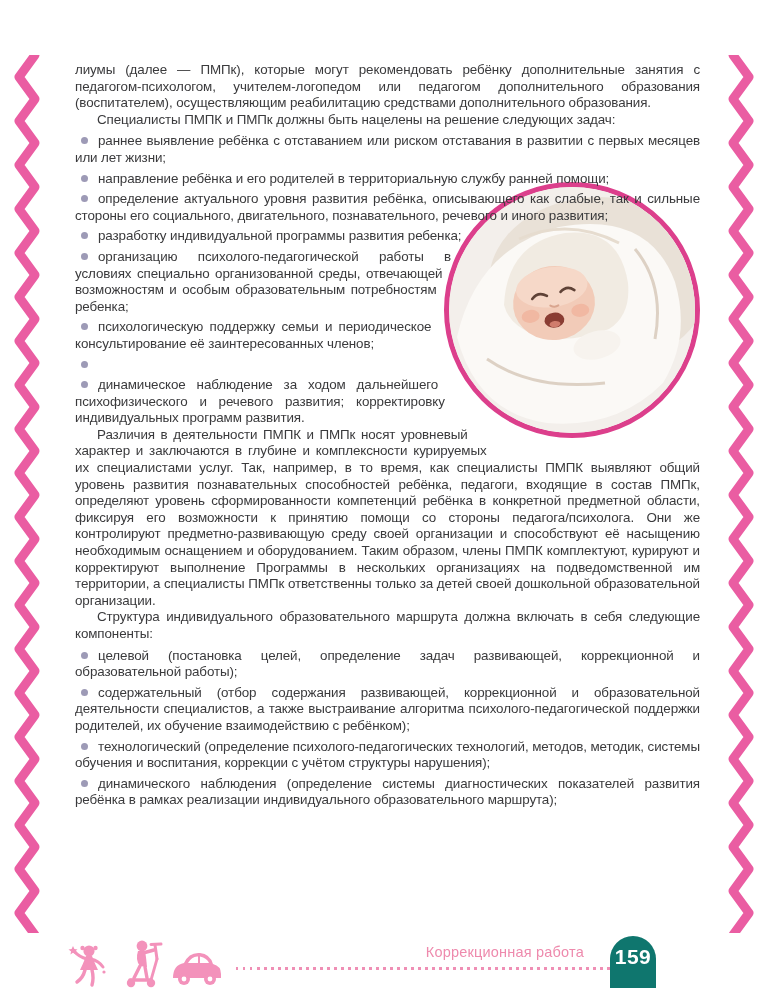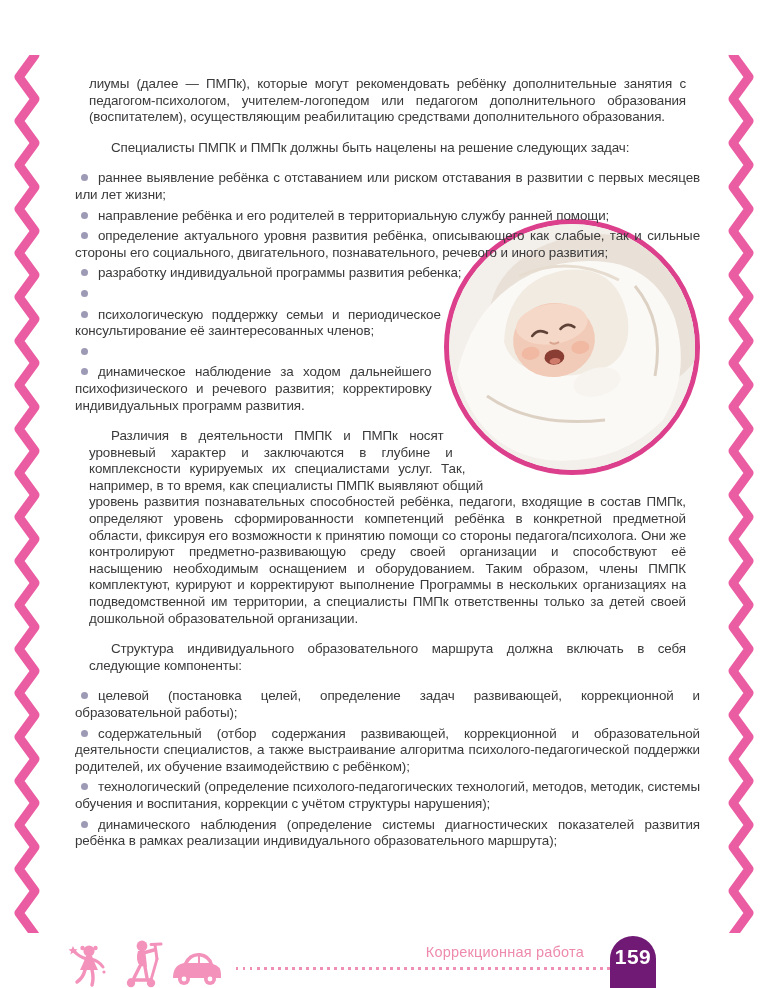--- a/index.html
+++ b/index.html
@@ -3,21 +3,21 @@
 <meta charset="utf-8">
 <style>
   html,body{margin:0;padding:0;background:#fff;}
   .page{position:relative;width:768px;height:988px;background:#ffffff;overflow:hidden;
         font-family:"Liberation Sans",sans-serif;}
   .border-orn{position:absolute;top:55px;}
   .border-l{left:12px;}
   .border-r{left:726px;}
   .content{position:absolute;left:75px;top:62px;width:625px;color:#3a3a3c;
            font-size:13.4px;line-height:16.6px;text-align:justify;letter-spacing:-0.1px;}
-  .content p{margin:14px;padding:0;}
+  .content p{margin:0;padding:0;}
   .ind{text-indent:22px;}
   .gap-top{margin-top:9px;}
   .blist{margin-top:5px;}
   .li{margin-top:4px;}
   .dot{display:inline-block;width:7px;height:7px;border-radius:50%;background:#9d9ab6;
        margin:0 10px 1px 6px;}
   .photo{float:right;width:256px;height:256px;box-sizing:border-box;
          margin:-42px 0 8px 14px;border:5px solid #dc3f8c;border-radius:50%;
          overflow:hidden;background:#f3efeb;shape-outside:circle(50%);shape-margin:10px;}
   .photo svg{display:block;}
@@ -25,21 +25,21 @@
   
   .footer{position:absolute;left:8px;top:930px;width:768px;height:58px;}
   .f-icon{position:absolute;}
   .icon-fairy{left:58px;top:12px;}
   .icon-scooter{left:110px;top:8px;}
   .icon-car{left:162px;top:16px;}
   .dotline{position:absolute;left:228px;top:37px;width:420px;height:3px;
            background:repeating-linear-gradient(to right,#ef8fb5 0 2.5px,transparent 2.5px 7px);}
   .section-label{position:absolute;right:192px;top:14px;color:#ee8aad;font-size:14.5px;
                  letter-spacing:0.2px;}
-  .badge{position:absolute;left:602px;top:6px;width:46px;height:52px;background:#701a75;
+  .badge{position:absolute;left:602px;top:6px;width:46px;height:52px;background:#0f766e;
          border-radius:23px 23px 0 0;text-align:center;color:#fff;font-weight:bold;
          font-size:21px;padding-top:9px;box-sizing:border-box;letter-spacing:0.5px;}
 </style>
 </head>
 <body>
 
 <div class="page">
 
   <svg class="border-orn border-l" width="30" height="878">
     <defs>
@@ -86,21 +86,21 @@
             <path d="M113,106 q7,-6 14,0" fill="none" stroke="#5f4237" stroke-width="2.6" stroke-linecap="round"></path>
             <path d="M101,118 q4,3 8,1" fill="none" stroke="#d9a58f" stroke-width="2" stroke-linecap="round"></path>
             <ellipse cx="103" cy="133" rx="10" ry="7.5" fill="#8a3d33"></ellipse>
             <ellipse cx="103" cy="137" rx="5.5" ry="3" fill="#d07c6c"></ellipse>
           </g>
           <ellipse cx="148" cy="158" rx="24" ry="14" fill="#f7f3ee" transform="rotate(-14 148 158)"></ellipse>
         </svg>
       </div>
 
       <div class="li"><span class="dot"></span><span>разработку индивидуальной программы развития ребенка;</span></div>
-      <div class="li"><span class="dot"></span></div>
+      <div class="li"><span class="dot"></span><span>организацию психолого-педагогической работы в условиях специально организованной среды, отвечающей возможностям и особым образовательным потребностям ребенка;</span></div>
       <div class="li"><span class="dot"></span><span>психологическую поддержку семьи и периодическое консультирование её заинтересованных членов;</span></div>
       <div class="li"><span class="dot"></span></div>
       <div class="li"><span class="dot"></span><span>динамическое наблюдение за ходом дальнейшего психофизического и речевого развития; корректировку индивидуальных программ развития.</span></div>
     </div>
 
     <p class="ind gap-top">Различия в деятельности ПМПК и ПМПк носят уровневый характер и заключаются в глубине и комплексности курируемых их специалистами услуг. Так, например, в то время, как специалисты ПМПК выявляют общий уровень развития познавательных способностей ребёнка, педагоги, входящие в состав ПМПк, определяют уровень сформированности компетенций ребёнка в конкретной предметной области, фиксируя его возможности к принятию помощи со стороны педагога/психолога. Они же контролируют предметно-развивающую среду своей организации и способствуют её насыщению необходимым оснащением и оборудованием. Таким образом, члены ПМПК комплектуют, курируют и корректируют выполнение Программы в нескольких организациях на подведомственной им территории, а специалисты ПМПк ответственны только за детей своей дошкольной образовательной организации.</p>
 
     <p class="ind"><b>Структура индивидуального образовательного маршрута</b><span> должна включать в себя следующие компоненты:</span></p>
 
     <div class="blist">

